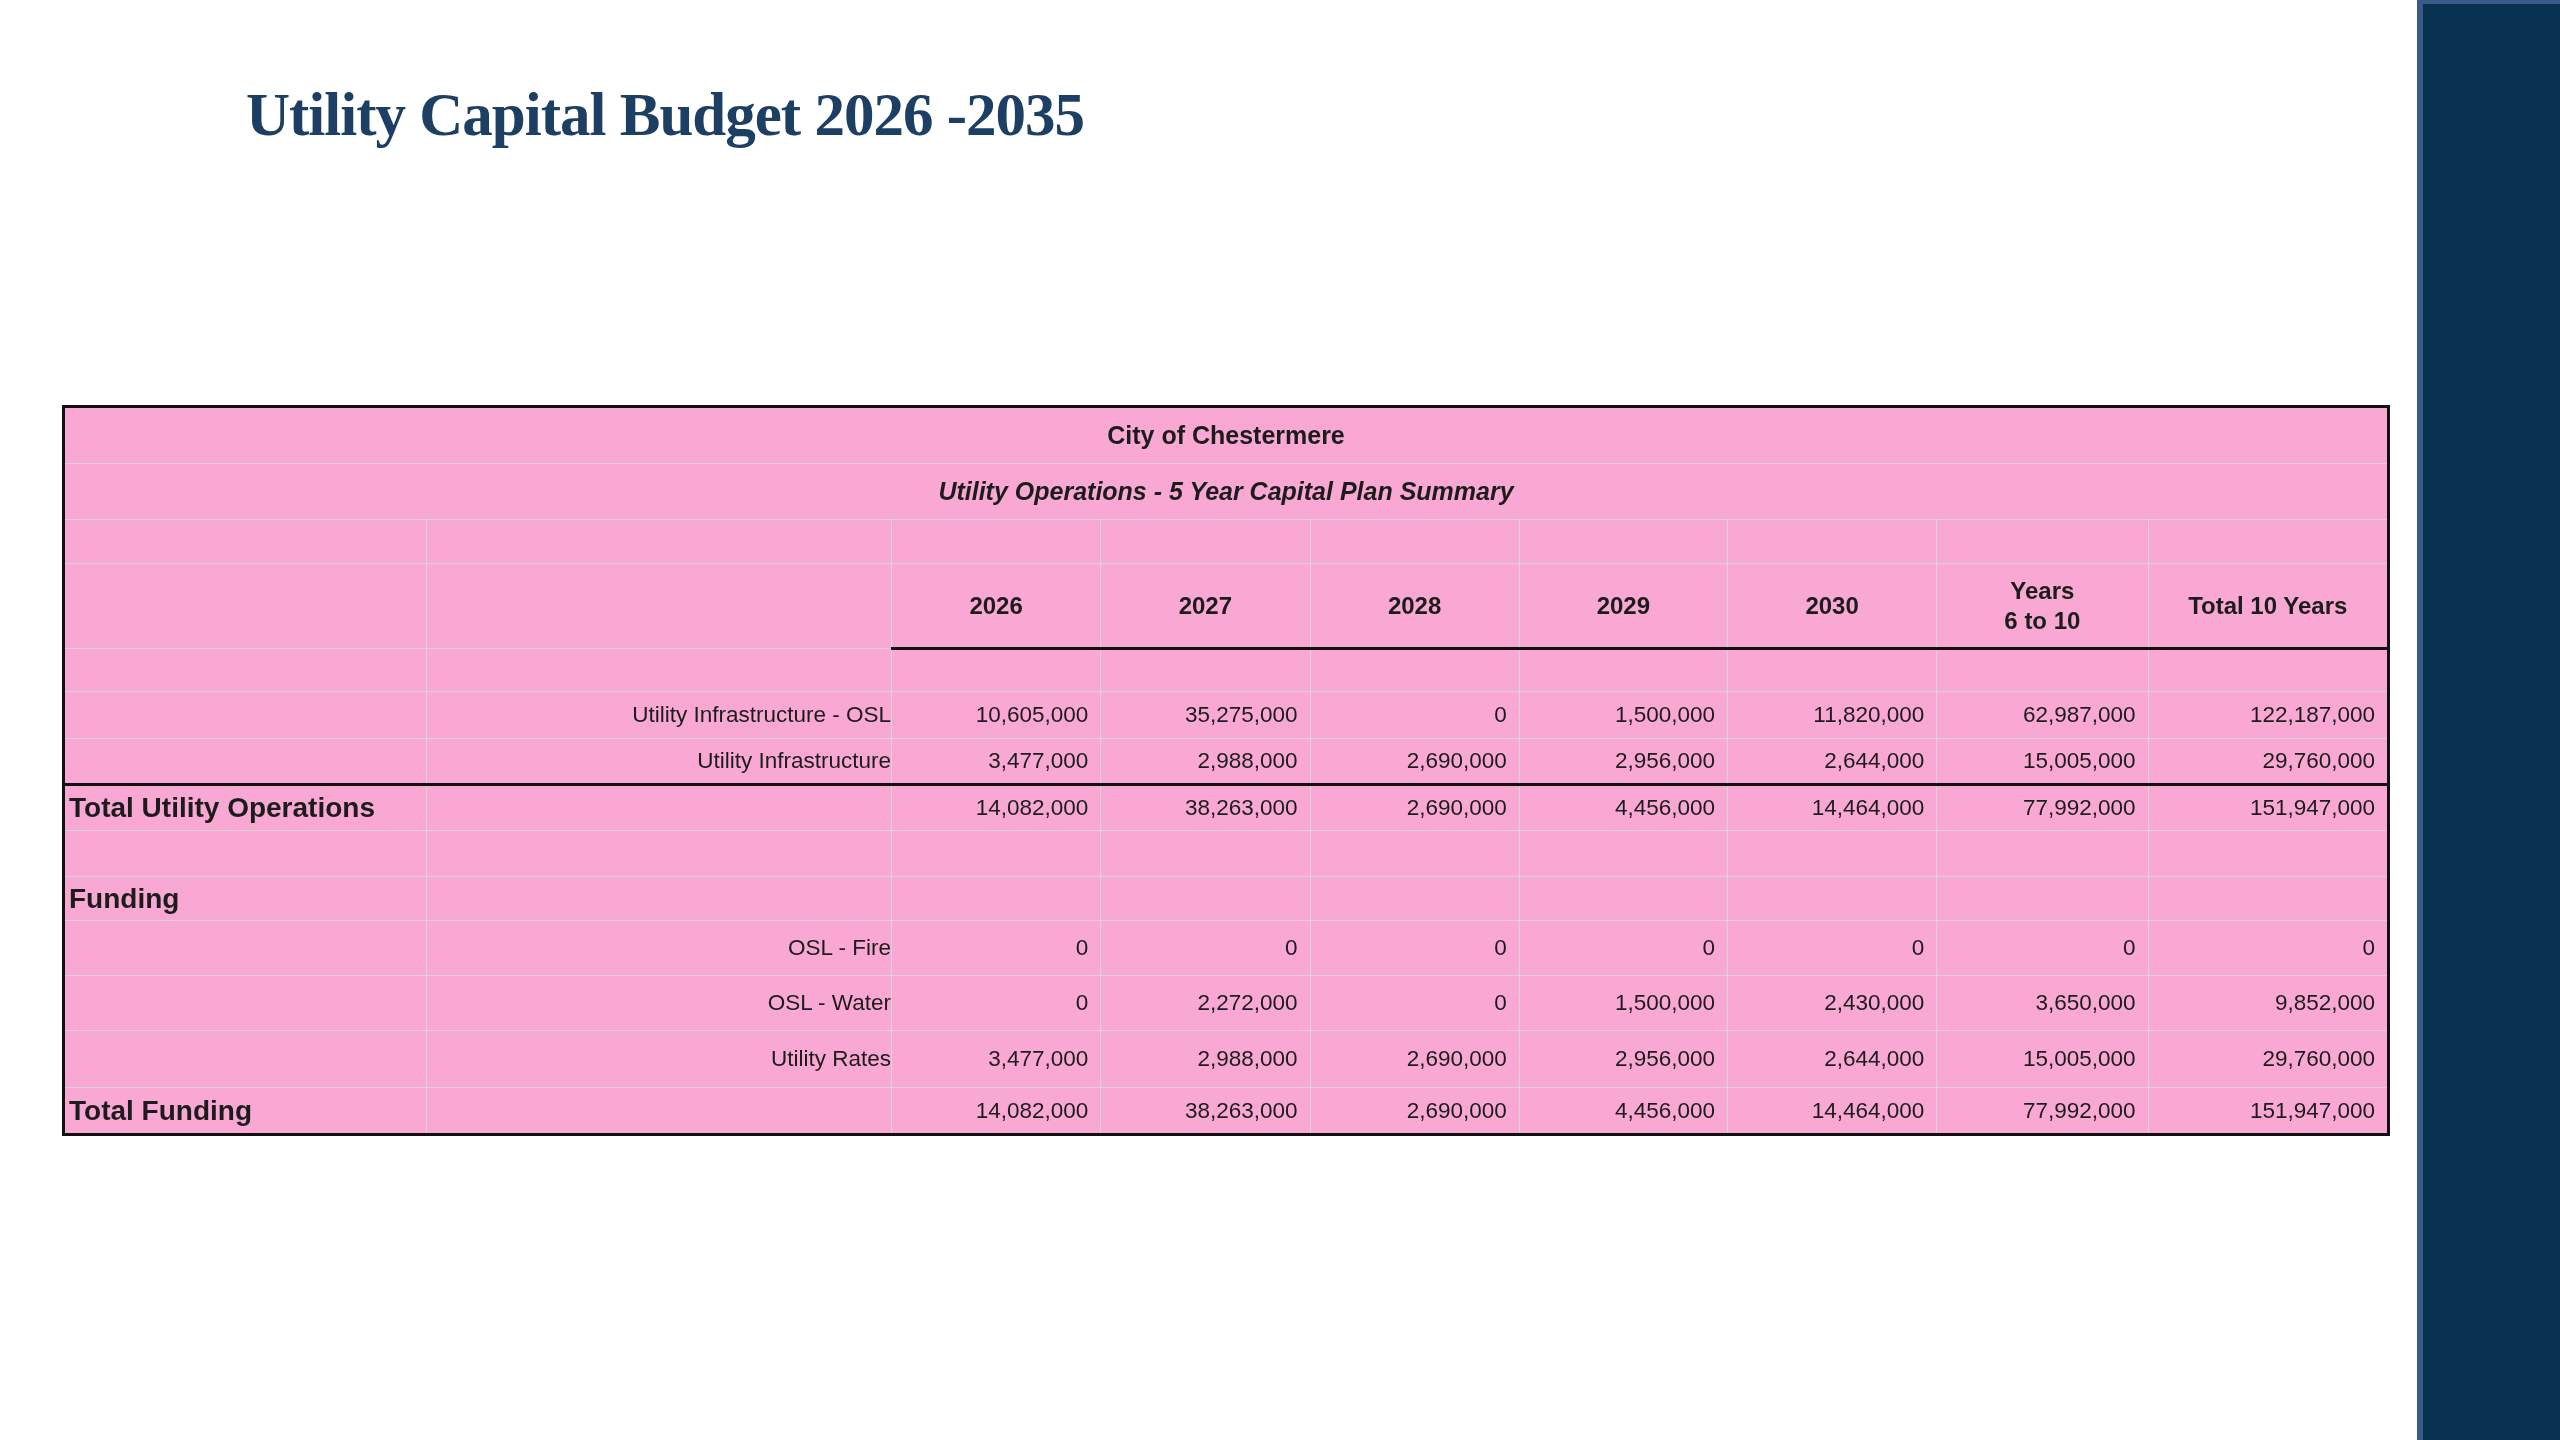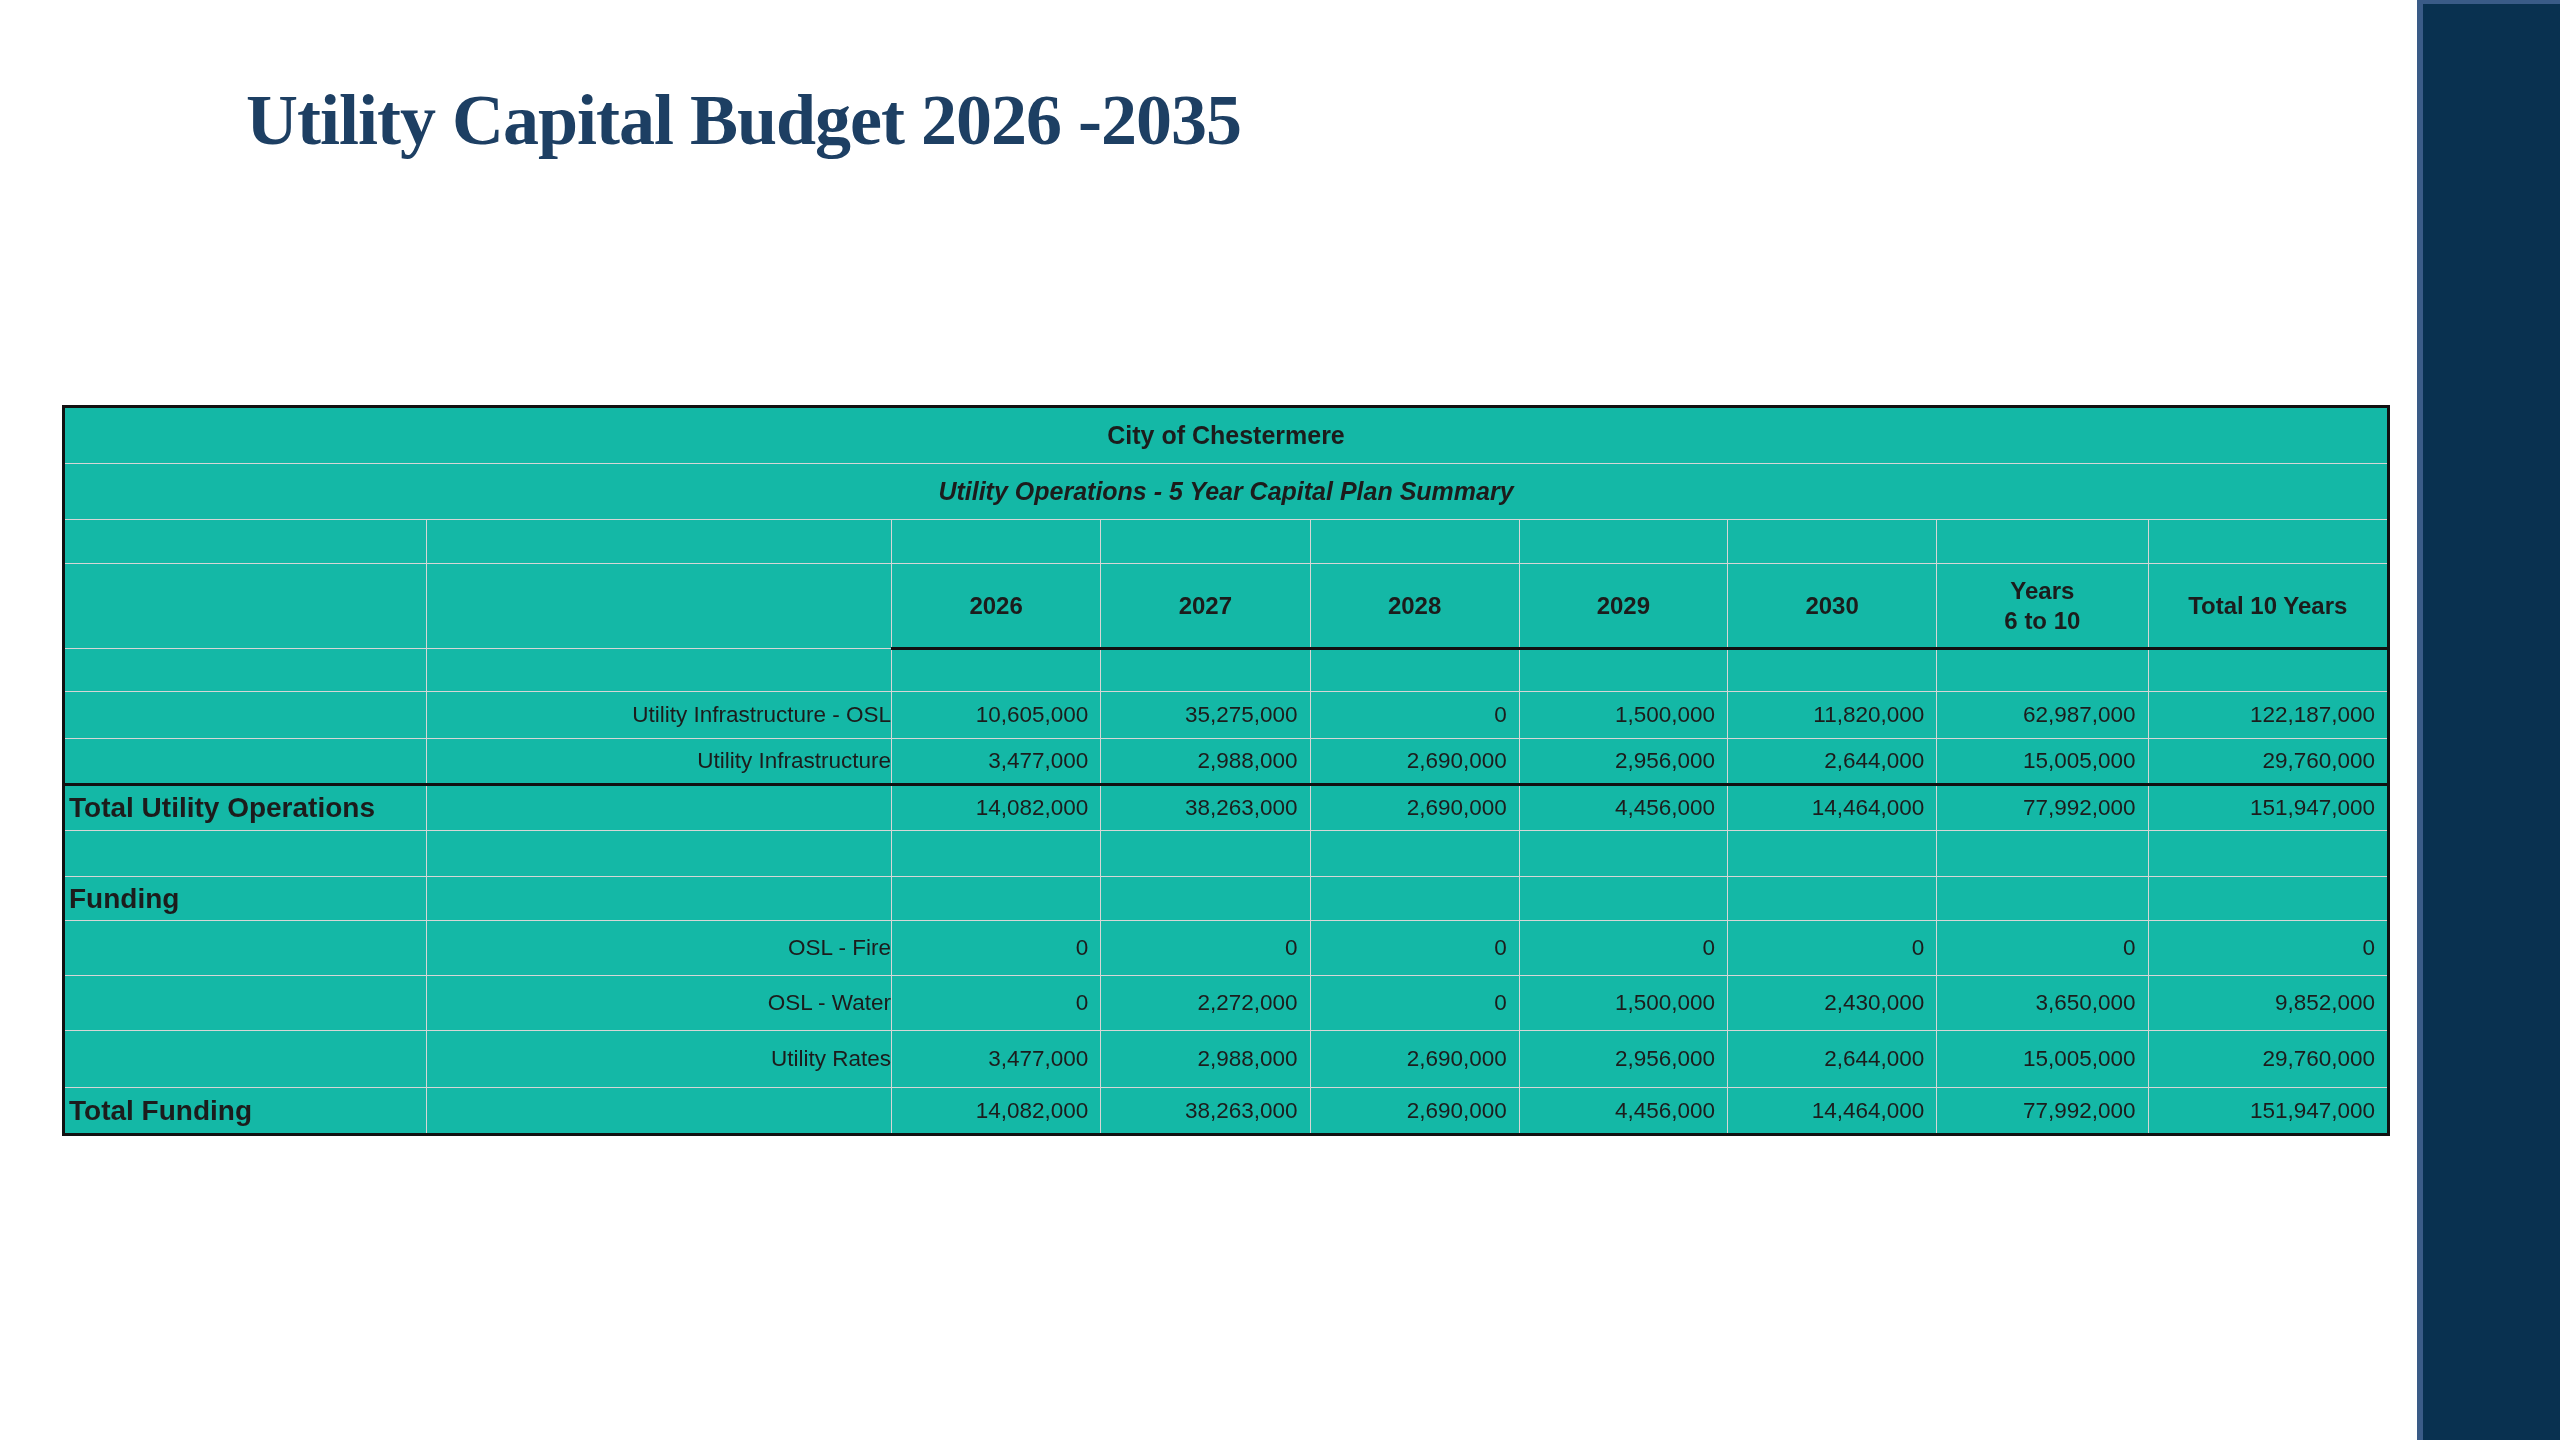--- a/index.html
+++ b/index.html
@@ -10,21 +10,21 @@
     overflow:hidden;
     font-family:"Liberation Sans", sans-serif;
   }
   
   #slide-title{
     position:absolute;
     left:246px;top:84px;
     margin:0;
     font-family:"Liberation Serif", serif;
     font-weight:bold;
-    font-size:72px;
+    font-size:61px;
     line-height:1;
     letter-spacing:-1px;
     color:#1d3f63;
     white-space:nowrap;
   }
   
   #accent-bar{
     position:absolute;
     top:0;right:0;bottom:0;
     width:137px;
@@ -35,21 +35,21 @@
   }
   
   #table-wrap{
     position:absolute;
     left:62px;top:405px;
   }
   table{
     border-collapse:collapse;
     table-layout:fixed;
     width:2328px;
-    background:#14b8a6;
+    background:#f9a8d4;
   }
   td{
     border:1px solid #d6d6d6;
     font-size:22.5px;
     color:#1c1c1c;
     padding:0;
     overflow:hidden;
     white-space:nowrap;
     vertical-align:middle;
   }

